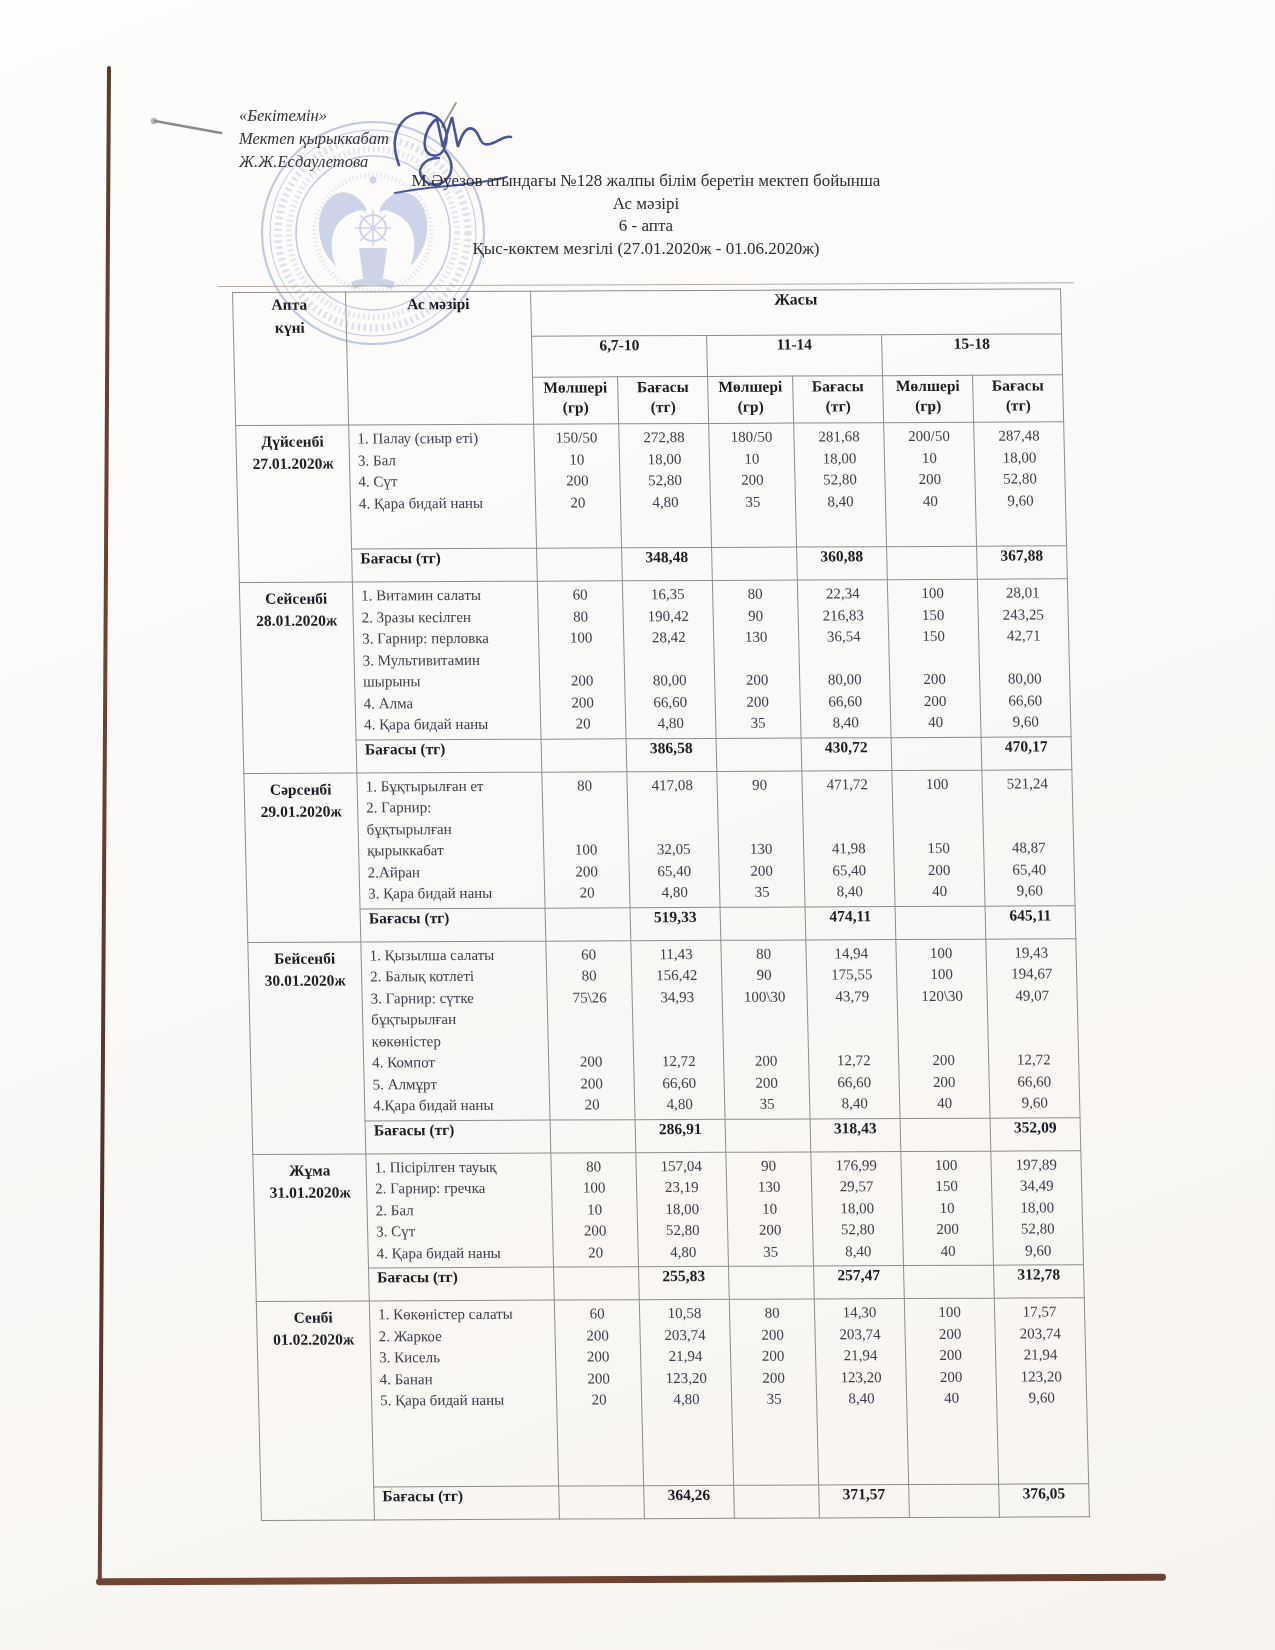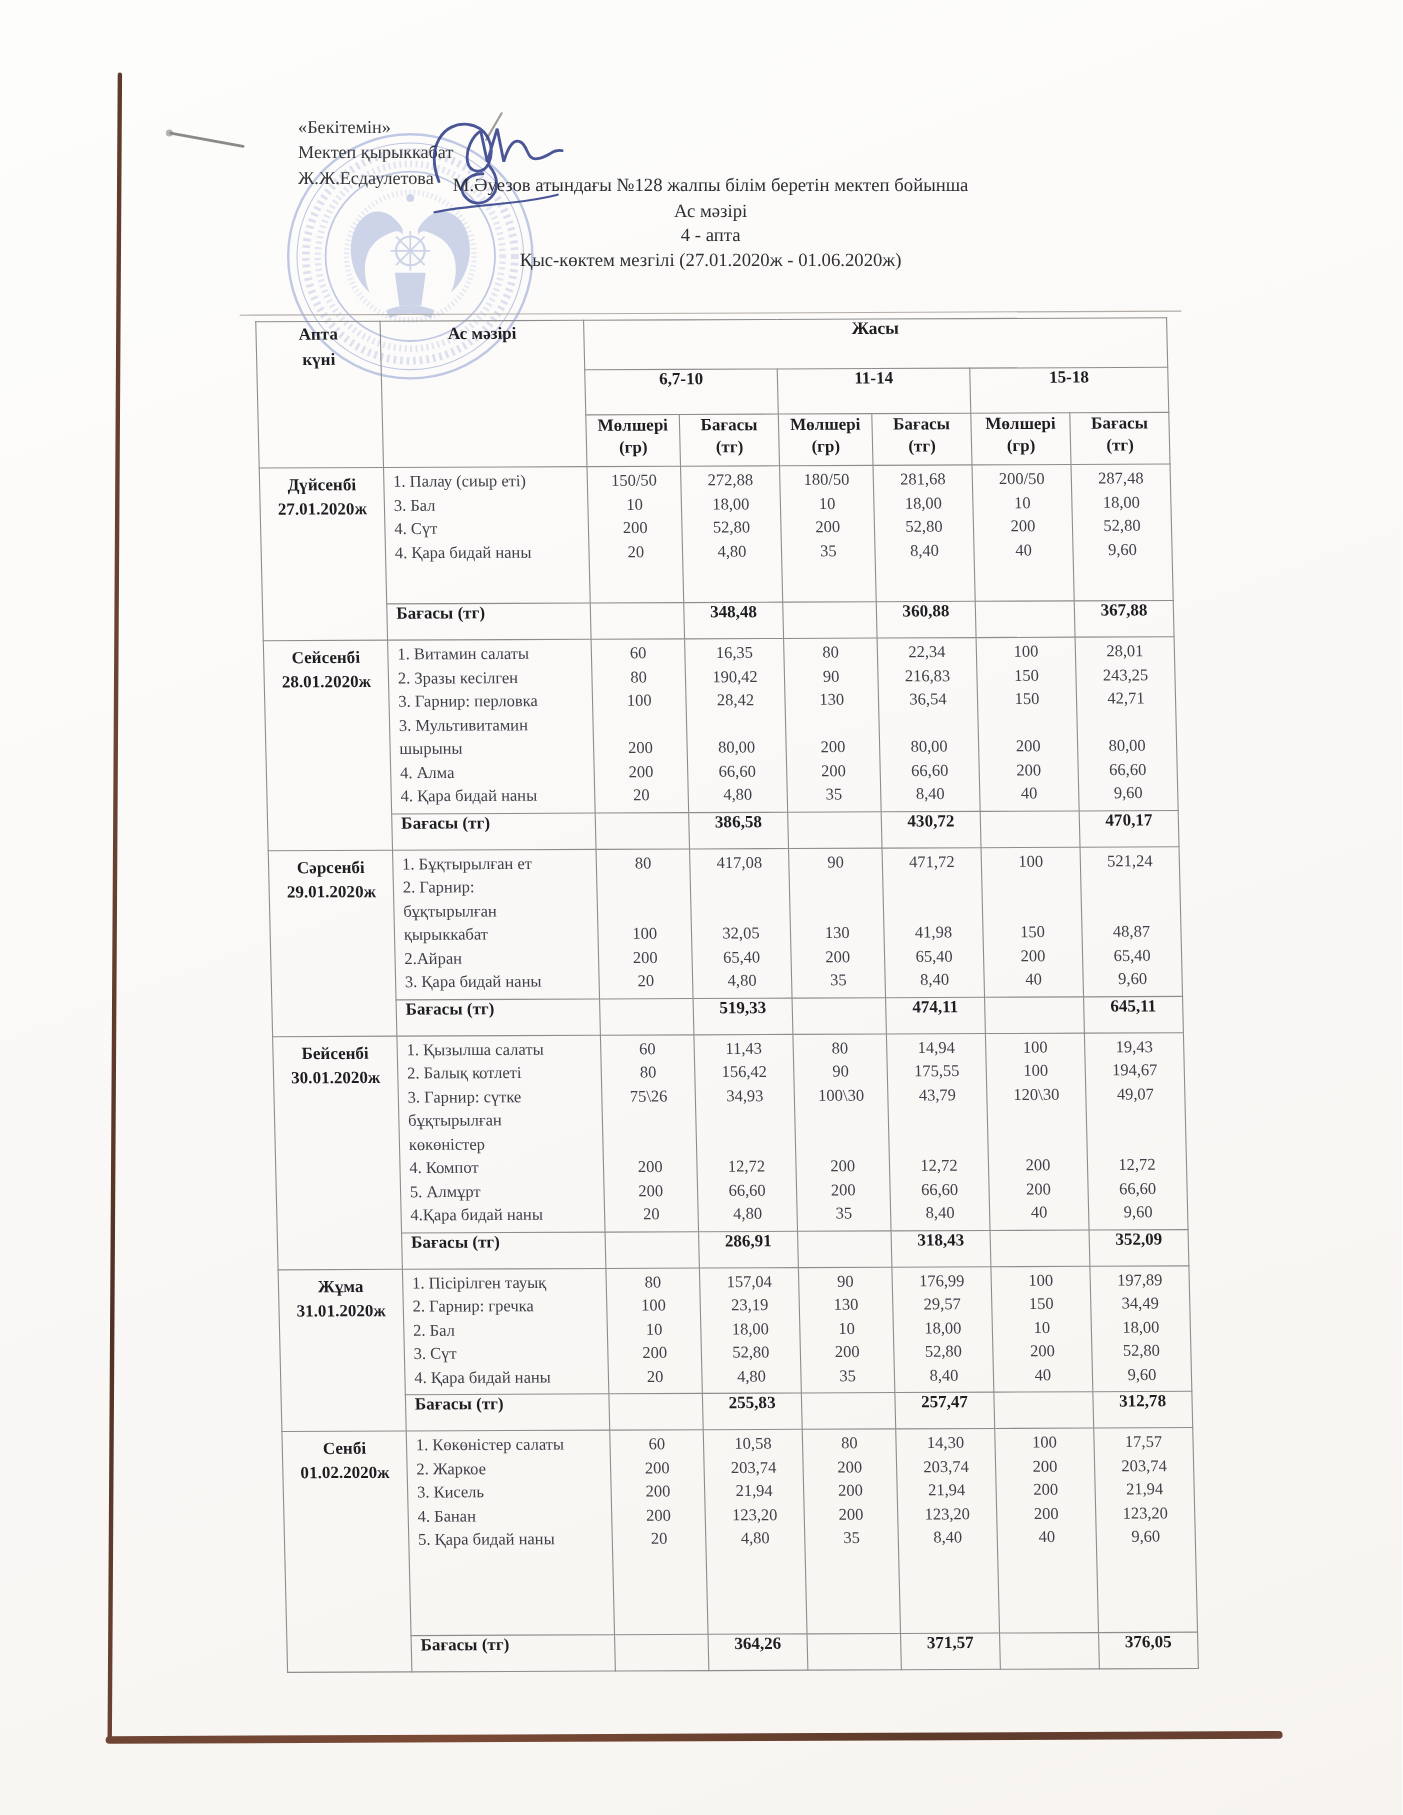--- a/index.html
+++ b/index.html
@@ -21,29 +21,29 @@
   }
   .edge-bottom{
     position:absolute;left:96px;top:1576px;width:1070px;height:7px;
     background:linear-gradient(90deg,#6e4433,#7a4a35 30%,#5d3a2a 70%,#6b4233);
     transform:rotate(-0.25deg);border-radius:4px;
   }
   .pen-mark{position:absolute;left:148px;top:114px;}
   .slash-mark{position:absolute;left:438px;top:100px;}
   
   .approval{
-    position:absolute;left:271px;top:104px;width:260px;
-    font-size:16.5px;line-height:23px;color:#35353a;
+    position:absolute;left:239px;top:104px;width:260px;
+    font-size:16.5px;line-height:23px;color:#35353a;font-style:italic;
   }
   .approval div{white-space:nowrap;}
   .signature{position:absolute;left:383px;top:103px;}
   .stamp{position:absolute;left:256px;top:116px;opacity:.8;}
   
   .title{
-    position:absolute;left:232px;top:158px;width:828px;
+    position:absolute;left:232px;top:170px;width:828px;
     text-align:center;font-size:17px;line-height:22.5px;color:#2e2e33;
   }
   
   .doc-table-wrap{
     position:absolute;left:232px;top:292px;width:828px;
     transform:rotate(-0.25deg) skewX(1.1deg);transform-origin:0 0;
   }
   .table-top-ghost{
     position:absolute;left:-14px;top:-6px;width:856px;height:1px;
     background:#b3aca6;
@@ -136,21 +136,21 @@
         <path d="M16 62 C4 30 20 8 42 10 C60 12 68 30 61 46 C56 56 44 54 42 44 C40 33 47 20 54 16 L60 44 L69 14 L75 44 C79 30 84 23 90 26 C98 30 95 44 107 41 C116 39 121 32 128 34"></path>
         <path d="M62 48 C80 70 56 90 42 78 C30 68 42 54 56 55"></path>
         <path d="M12 90 C48 82 86 84 124 74" stroke-width="2"></path>
       </g>
     </svg>
   </div>
 
   <div class="title">
     <div>М.Әуезов атындағы №128 жалпы білім беретін мектеп бойынша</div>
     <div>Ас мәзірі</div>
-    <div>4 - апта</div>
+    <div>6 - апта</div>
     <div>Қыс-көктем мезгілі (27.01.2020ж - 01.06.2020ж)</div>
   </div>
 
   <div class="doc-table-wrap">
     <div class="table-top-ghost"></div>
     <table class="menu">
       <colgroup>
         <col style="width:113px">
           <col style="width:185px">
         <col style="width:85px">

